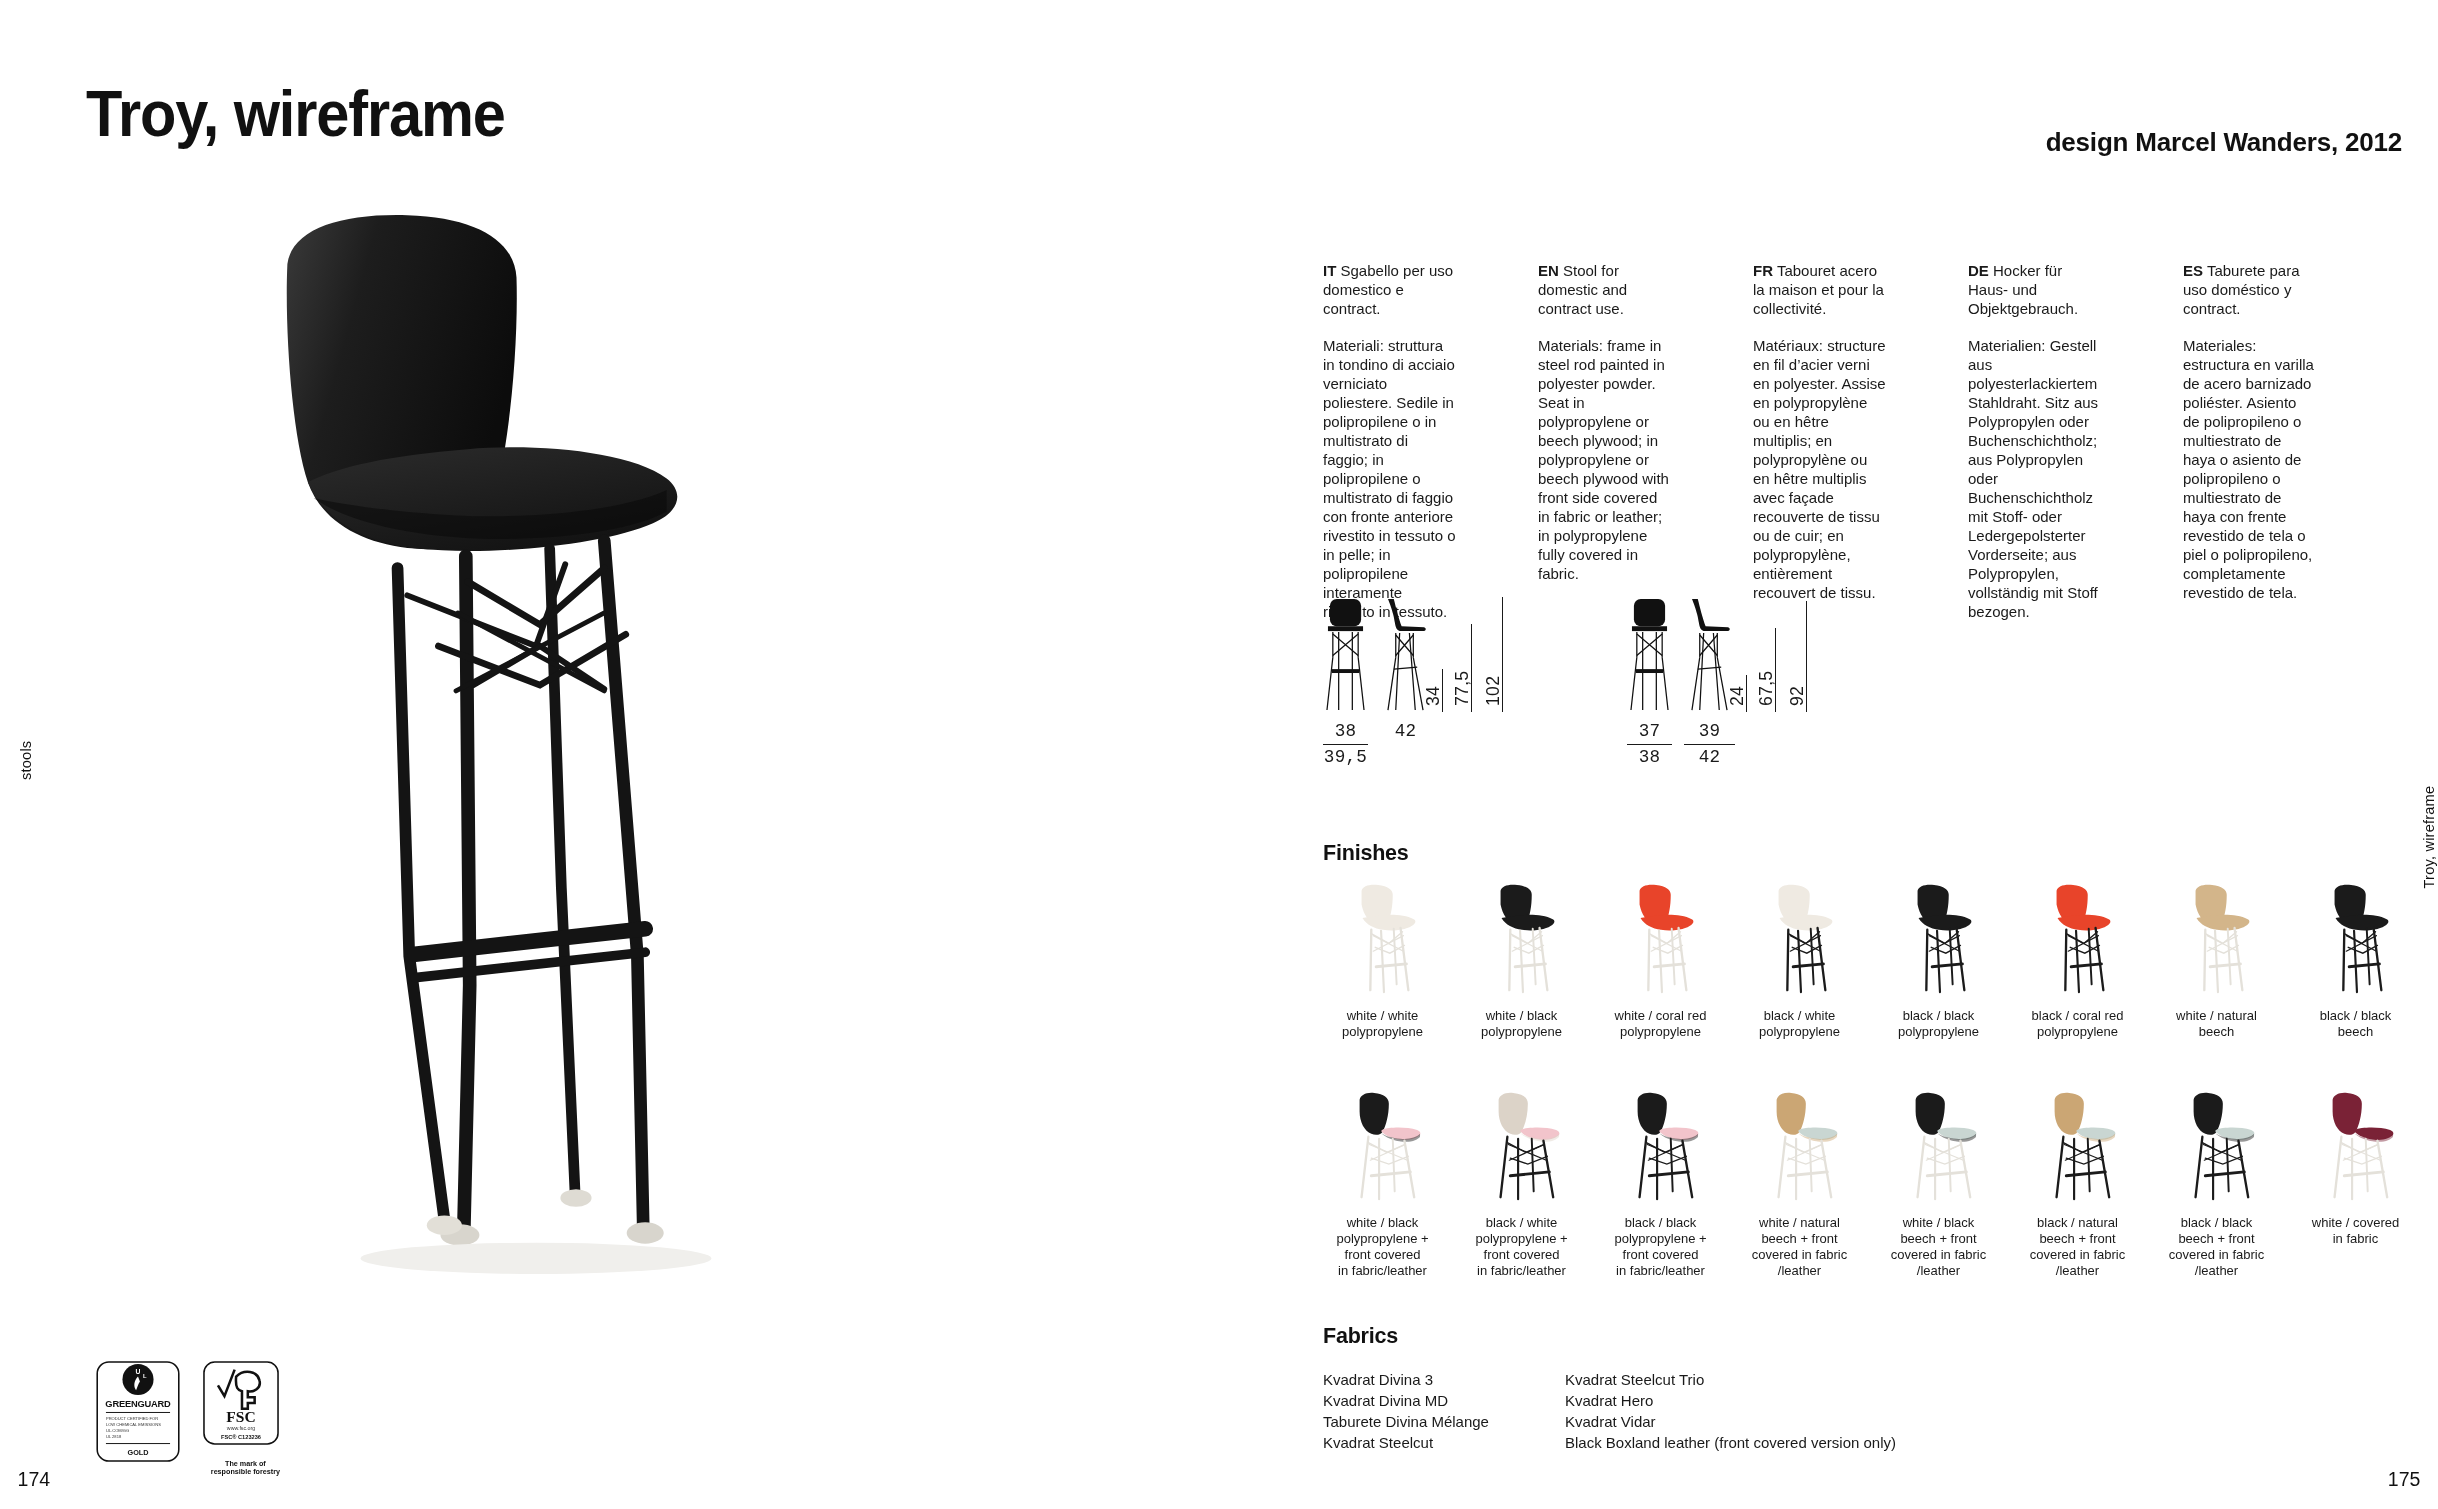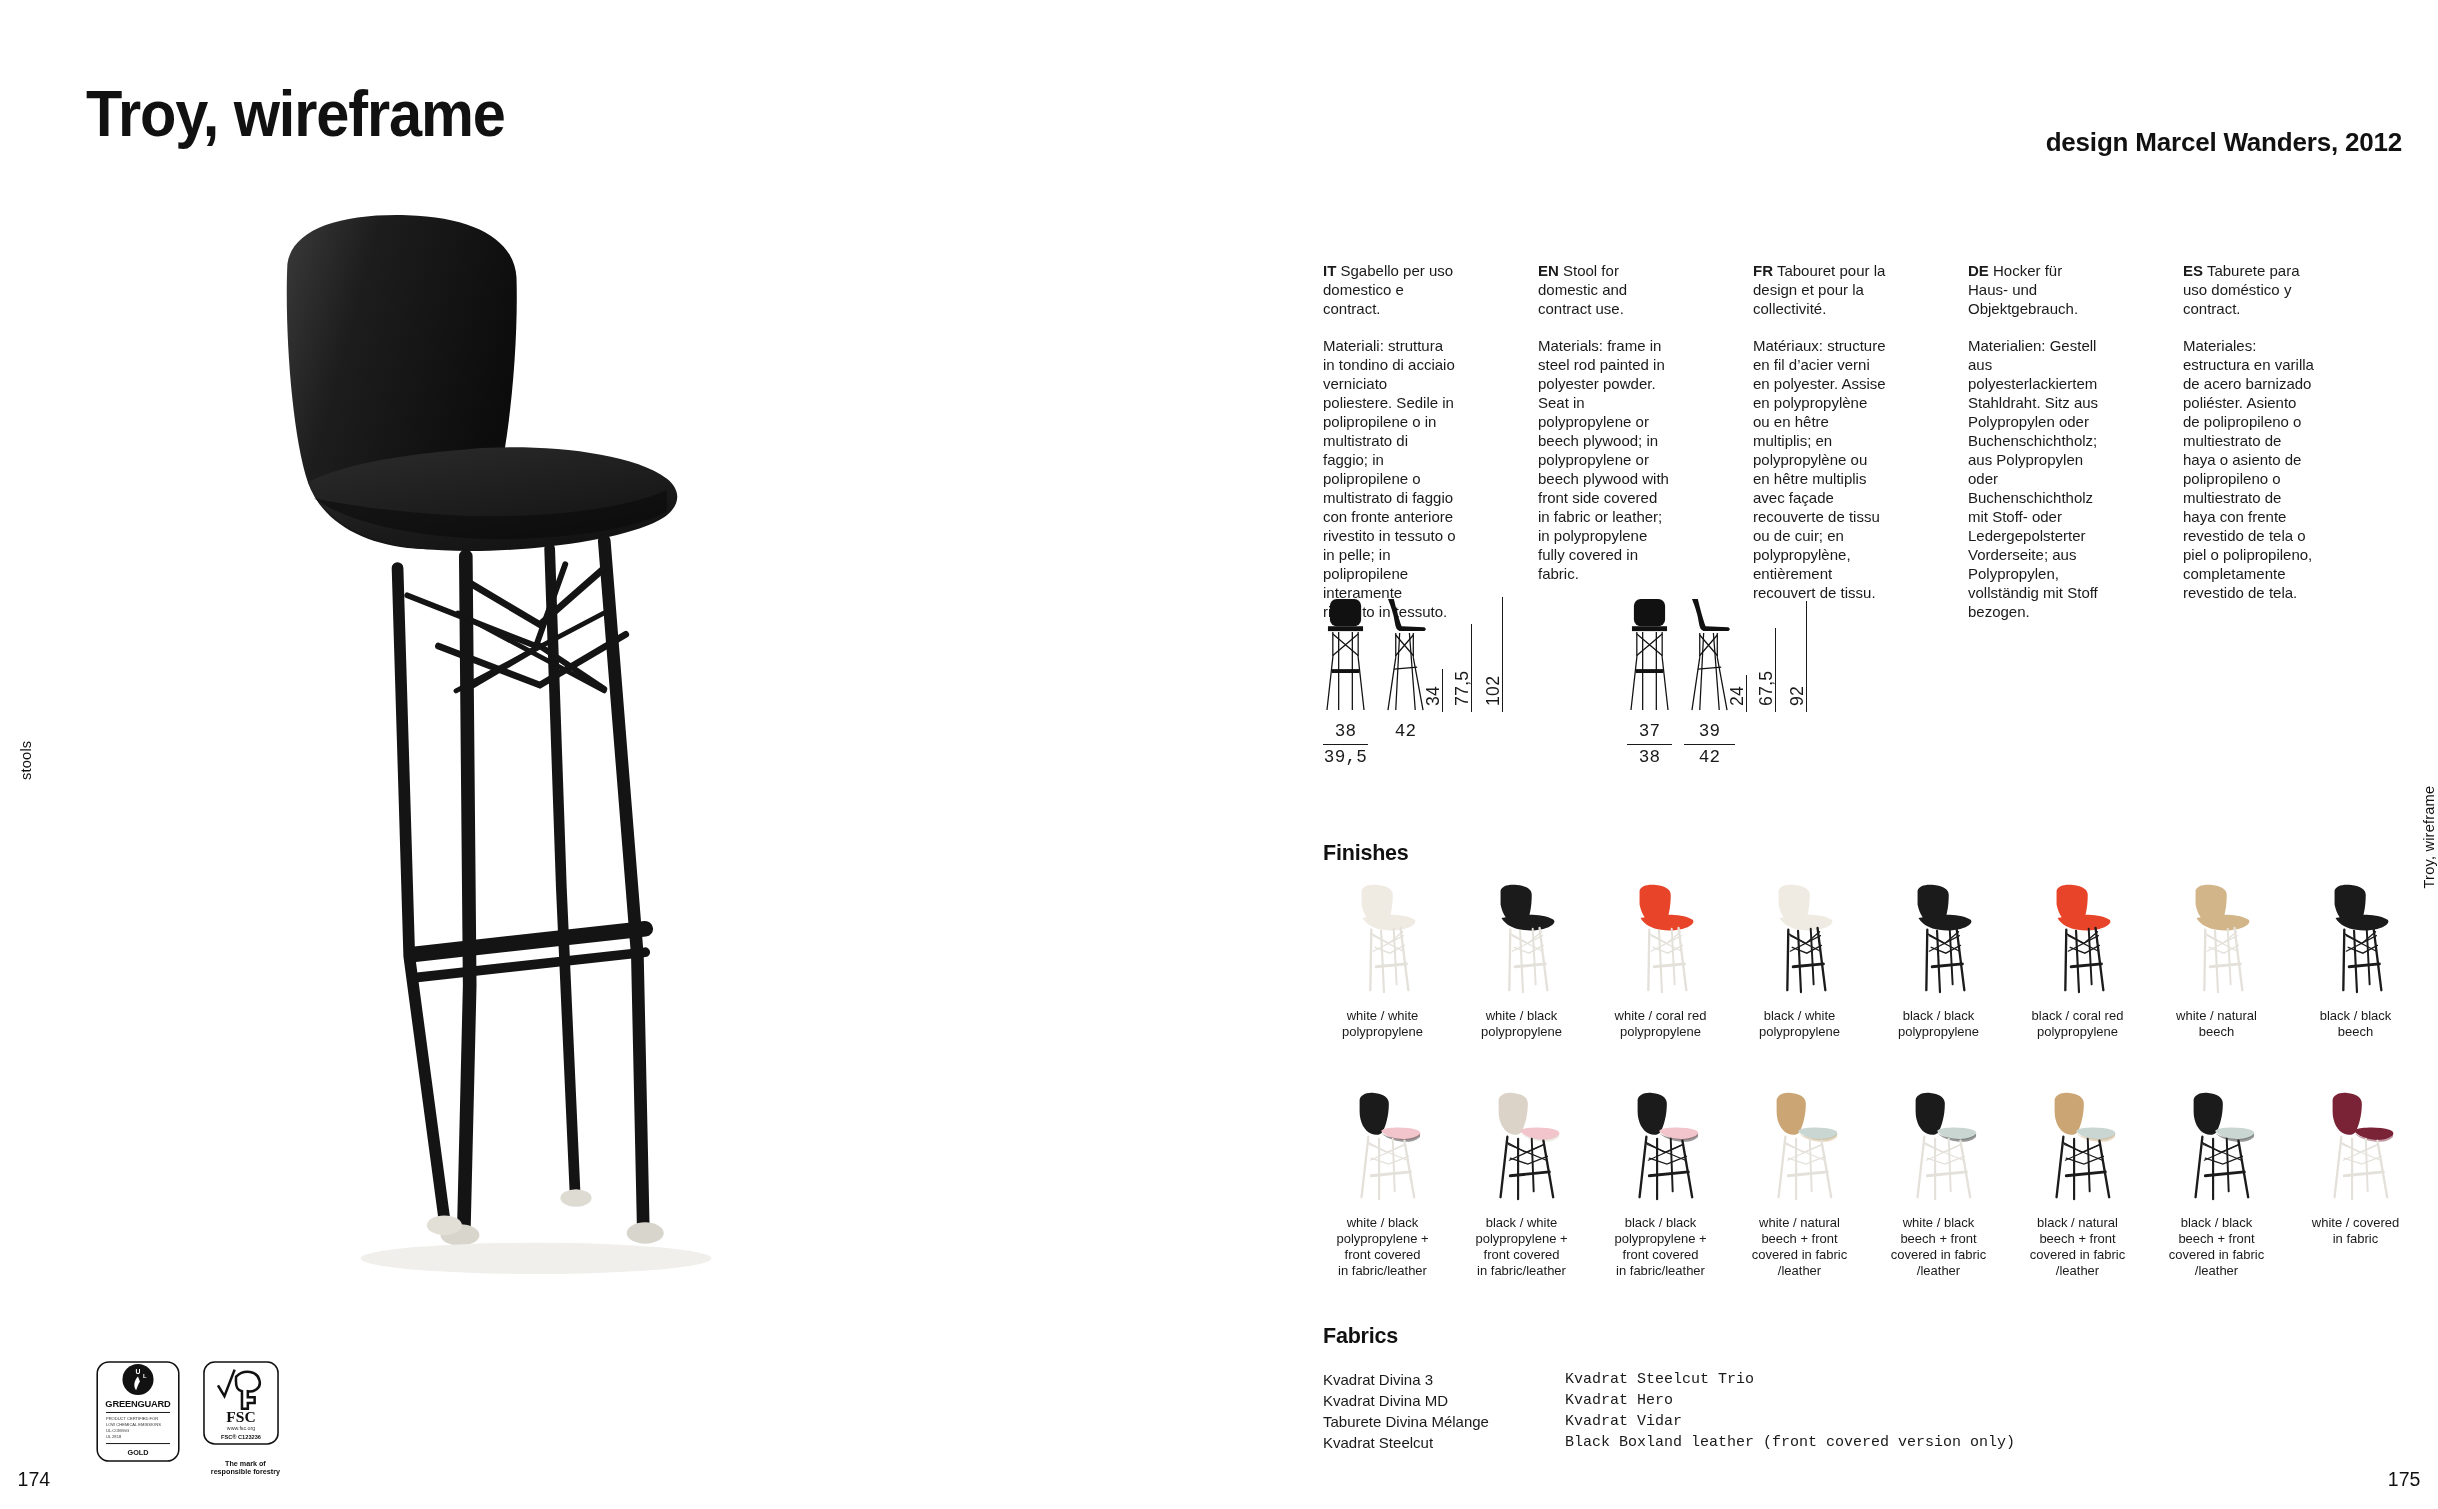--- a/index.html
+++ b/index.html
@@ -215,21 +215,21 @@
     top: 1369px;
     width: 780px;
     display: flex;
   }
   .fabric-col {
     font-size: 15px;
     line-height: 21px;
     color: #1a1a1a;
   }
   #fabric-col-1 { width: 242px; }
-  #fabric-col-2 { width: 527px; font-family: Liberation Mono, monospace; }
+  #fabric-col-2 { width: 527px; }
   .fabric-item { white-space: nowrap; }
 
   
   #certifications {
     position: absolute;
     left: 96px;
     top: 1361px;
     display: flex;
     gap: 23.4px;
     align-items: flex-start;
@@ -319,21 +319,21 @@
   <div id="description-block">
     <div class="desc-col">
       <p class="desc-lead"><span class="lang-tag">IT</span> <span>Sgabello per uso domestico e contract.</span></p>
       <p class="desc-body">Materiali: struttura in tondino di acciaio verniciato poliestere. Sedile in polipropilene o in multistrato di faggio; in polipropilene o multistrato di faggio con fronte anteriore rivestito in tessuto o in pelle; in polipropilene interamente rivestito in tessuto.</p>
     </div>
     <div class="desc-col">
       <p class="desc-lead"><span class="lang-tag">EN</span> <span>Stool for domestic and contract use.</span></p>
       <p class="desc-body">Materials: frame in steel rod painted in polyester powder. Seat in polypropylene or beech plywood; in polypropylene or beech plywood with front side covered in fabric or leather; in polypropylene fully covered in fabric.</p>
     </div>
     <div class="desc-col">
-      <p class="desc-lead"><span class="lang-tag">FR</span> <span>Tabouret pour la design et pour la collectivité.</span></p>
+      <p class="desc-lead"><span class="lang-tag">FR</span> <span>Tabouret acero la maison et pour la collectivité.</span></p>
       <p class="desc-body">Matériaux: structure en fil d’acier verni en polyester. Assise en polypropylène ou en hêtre multiplis; en polypropylène ou en hêtre multiplis avec façade recouverte de tissu ou de cuir; en polypropylène, entièrement recouvert de tissu.</p>
     </div>
     <div class="desc-col">
       <p class="desc-lead"><span class="lang-tag">DE</span> <span>Hocker für Haus- und Objektgebrauch.</span></p>
       <p class="desc-body">Materialien: Gestell aus polyesterlackiertem Stahldraht. Sitz aus Polypropylen oder Buchenschichtholz; aus Polypropylen oder Buchenschichtholz mit Stoff- oder Ledergepolsterter Vorderseite; aus  Polypropylen, vollständig mit Stoff bezogen.</p>
     </div>
     <div class="desc-col">
       <p class="desc-lead"><span class="lang-tag">ES</span> <span>Taburete para uso doméstico y contract.</span></p>
       <p class="desc-body">Materiales: estructura en varilla de acero barnizado poliéster. Asiento de polipropileno o multiestrato de haya o asiento de polipropileno o multiestrato de haya con frente revestido de tela o piel o polipropileno, completamente revestido de tela.</p>
     </div>

